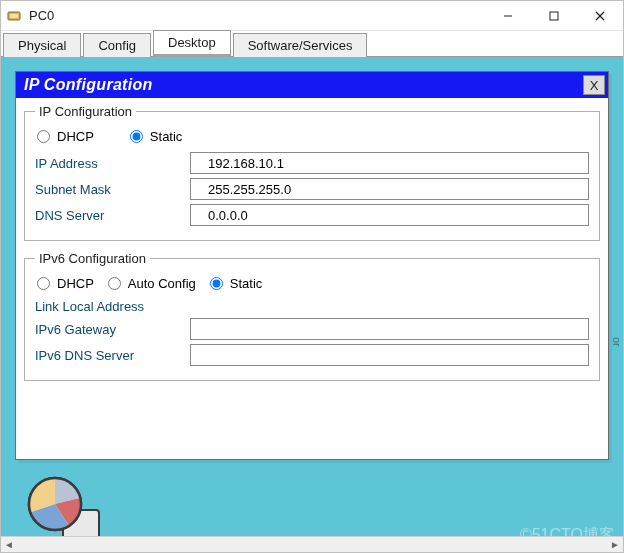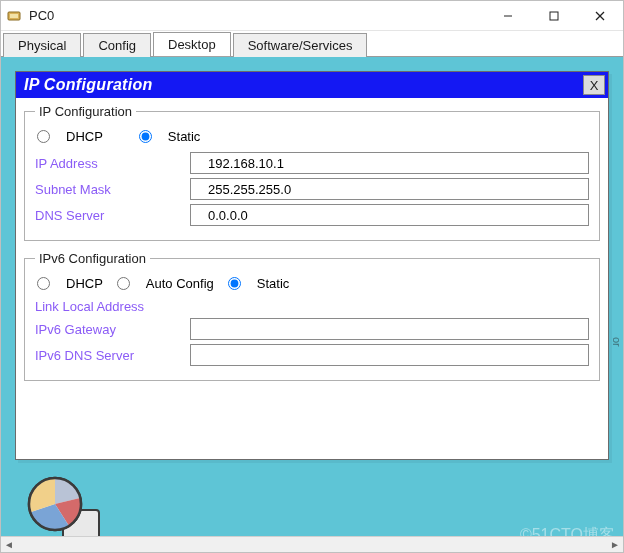--- a/index.html
+++ b/index.html
@@ -59,21 +59,21 @@
     border-bottom: none;
     margin-right: 2px;
     background: #efefef;
     font-size: 13px;
     position: relative;
     top: 1px;
     color:#1a1a1a;
   }
   .tab.active {
     background: #fff;
-    border-bottom: 1px solid #a3a3a3;
+    border-bottom: 6px solid #a3a3a3;
     font-weight: normal;
   }
 
   
   .desktop-area {
     flex:1;
     background: #5ec5d6;
     position: relative;
     overflow: hidden;
   }
@@ -133,32 +133,32 @@
   }
 
   .radio-row {
     display:flex;
     align-items:center;
     gap: 36px;
     margin-bottom: 8px;
     padding-left: 2px;
   }
   .radio-row.tight { gap: 14px; }
-  .radio-item { display:flex; align-items:center; gap:16px; font-size:13px; }
+  .radio-item { display:flex; align-items:center; gap:7px; font-size:13px; }
   .radio-item input { margin:0; }
 
   .form-row {
     display:flex;
     align-items:center;
     margin: 4px 0;
   }
   .form-row .lbl {
     width: 155px;
     font-size: 13px;
-    color:#8b5cf6;
+    color:#0c4a6e;
   }
   .form-row .field {
     flex:1;
   }
   .form-row input[type=text] {
     width: 100%;
     height: 22px;
     border:1px solid #8a8a8a;
     padding: 2px 17px;
     font-size: 13px;

